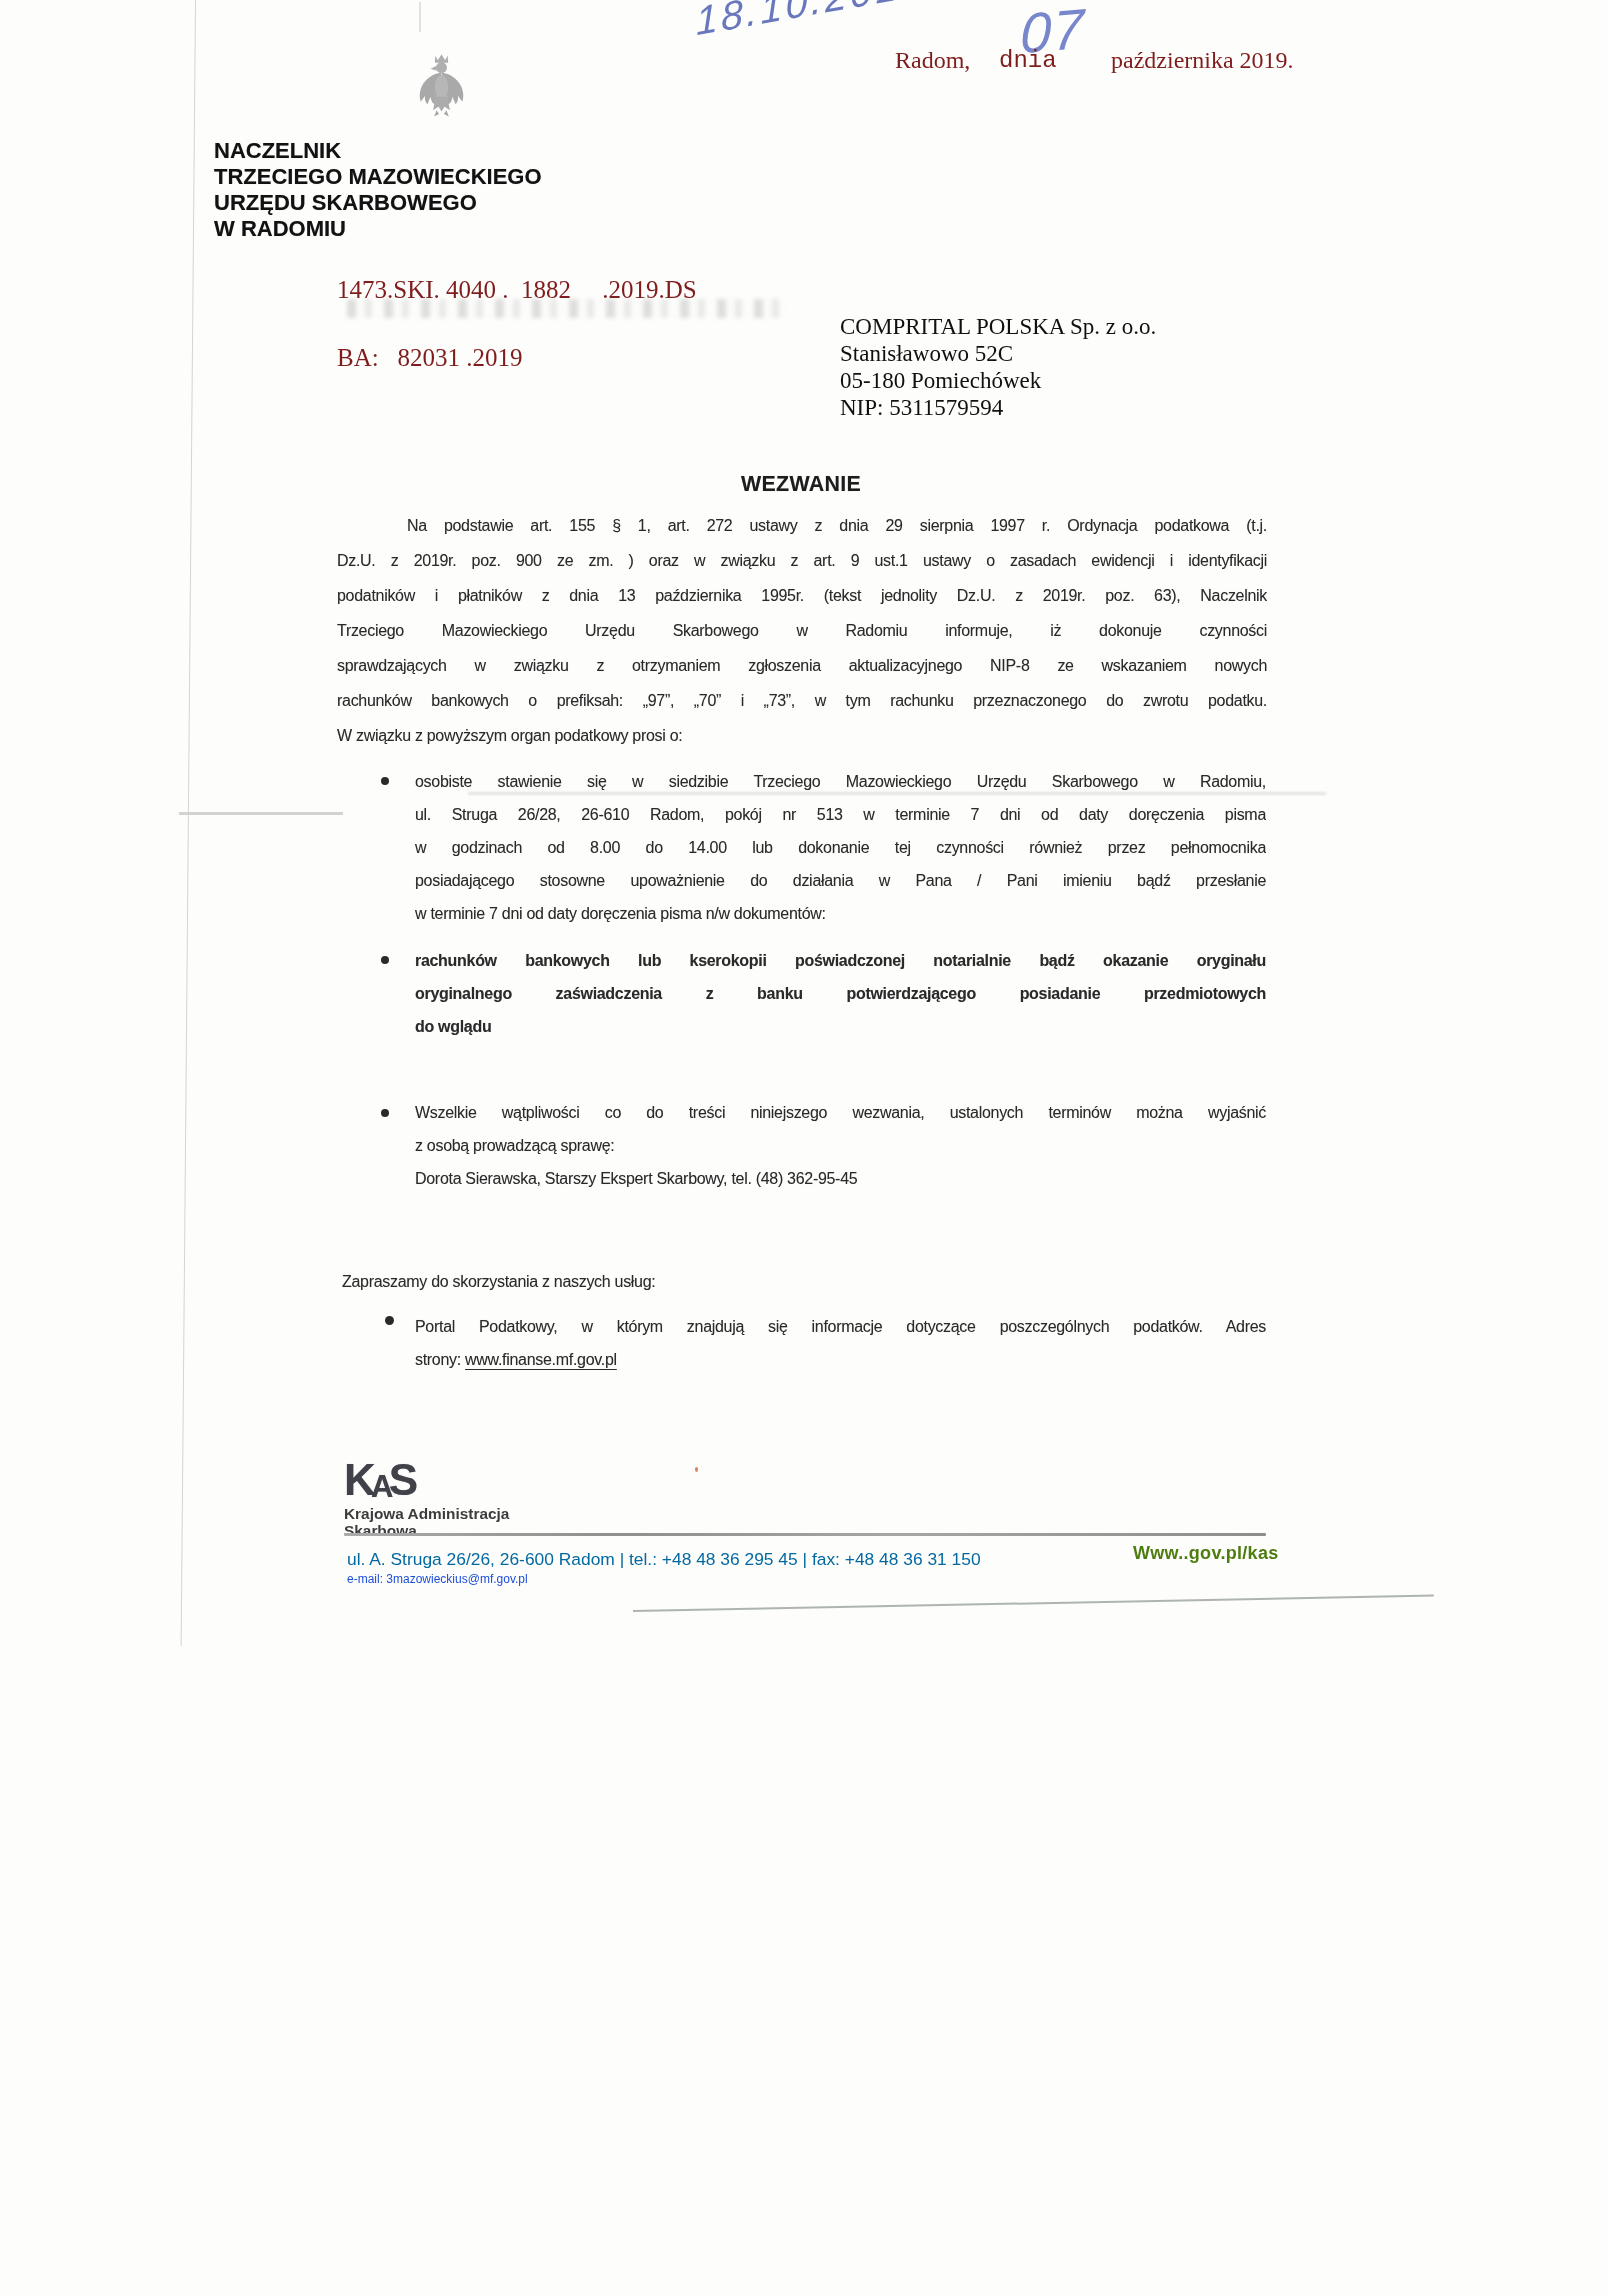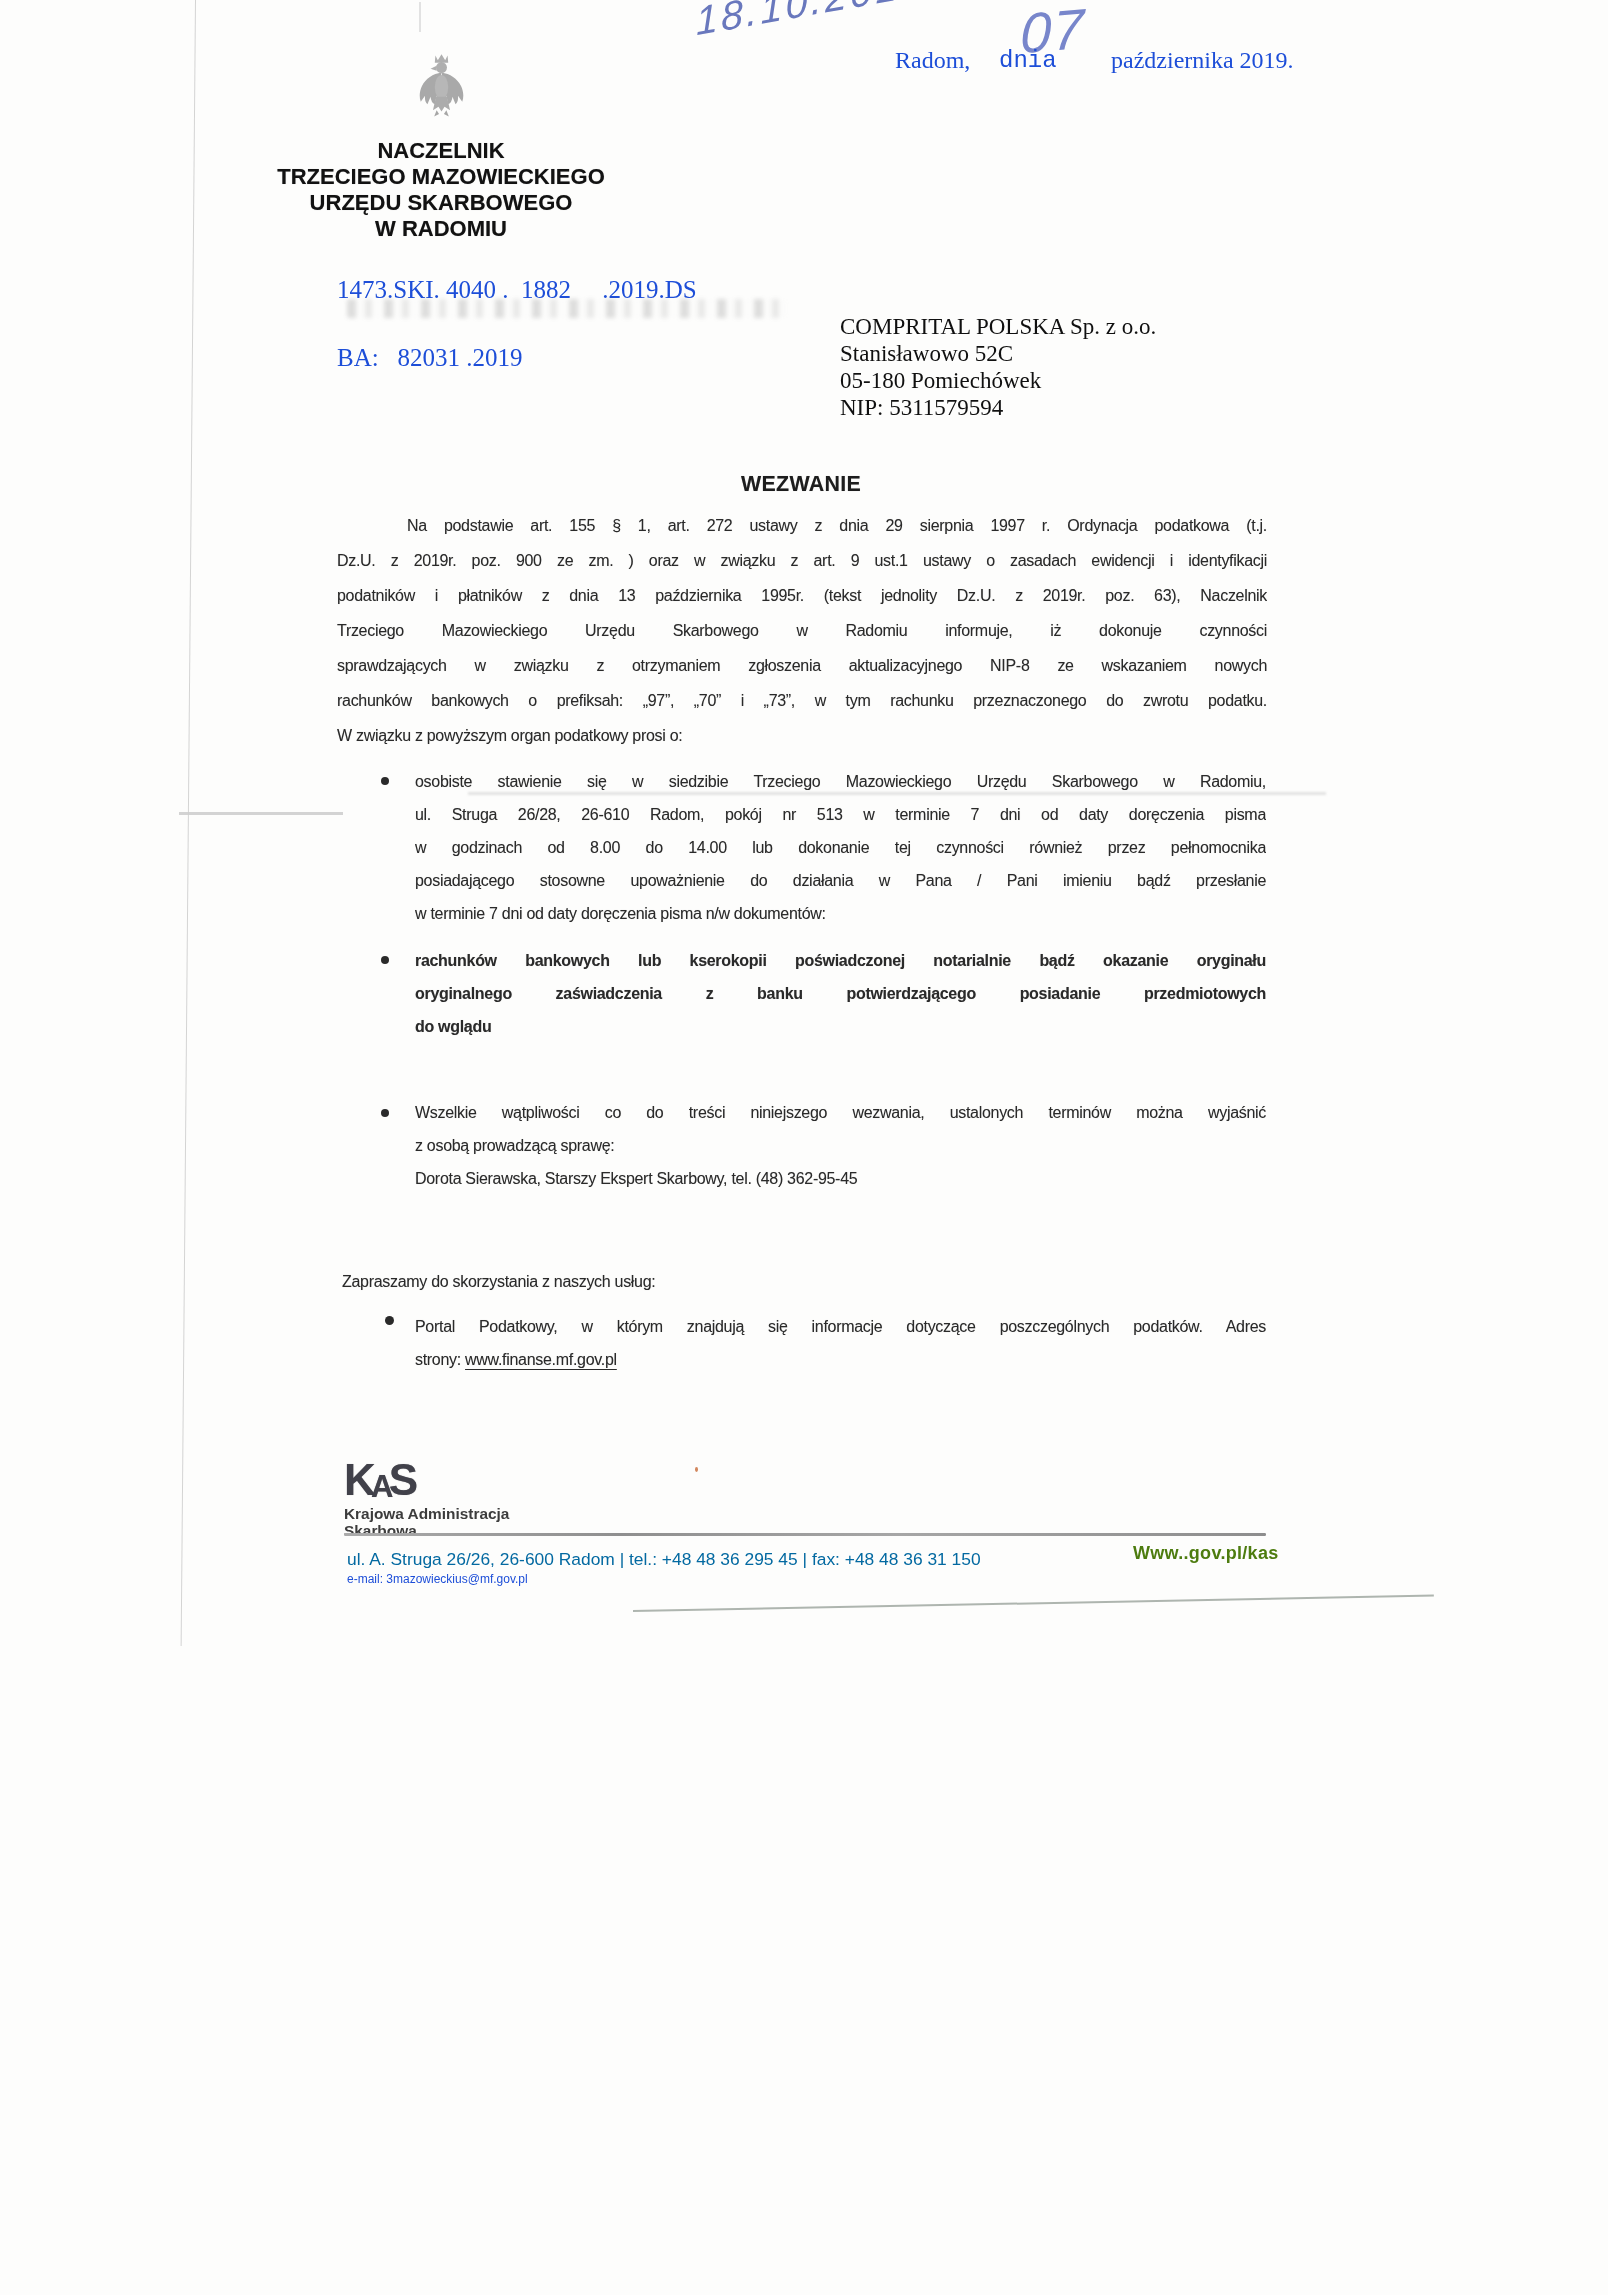--- a/index.html
+++ b/index.html
@@ -16,26 +16,26 @@
   .mid-smear{left:468px;top:792px;width:858px;height:3.3px;background:#dcdcdc;filter:blur(1.3px);opacity:.8;}
   .left-dash{left:179px;top:812px;width:164px;height:2.7px;background:#cfcfcf;filter:blur(0.7px);opacity:.9;}
   .bottom-line{left:633px;top:1610px;width:801px;height:2px;background:#9aa39b;opacity:.8;
                transform:rotate(-1.1deg);transform-origin:left center;}
   .orange-dot{left:695px;top:1467px;width:3.3px;height:4.7px;background:#c4602a;filter:blur(0.7px);opacity:.75;border-radius:50%;}
   
   .hand{font-family:"Liberation Sans",sans-serif;font-style:italic;color:#5566b5;opacity:.88;}
   .hand-date{left:695px;top:-1.3px;font-size:40px;letter-spacing:3.3px;transform:rotate(-10deg) skewX(-8deg);transform-origin:left top;}
   .hand-day{left:1021px;top:1.3px;font-size:56px;letter-spacing:1.3px;color:#6676c5;transform:rotate(-5deg) skewX(-6deg);transform-origin:left top;}
   
-  .serif{font-family:"Liberation Serif",serif;color:#1d4ed8;}
+  .serif{font-family:"Liberation Serif",serif;color:#7f1d1d;}
   .dateline{top:47px;font-size:24px;}
   .dl-city{left:895px;}
   .dl-word{left:999px;font-family:Liberation Mono, monospace;}
   .dl-rest{left:1087px;margin-left:24px;}
-  .letterhead{left:214px;top:138px;width:454px;text-align:center;font-weight:bold;
+  .letterhead{left:214px;top:138px;width:454px;text-align:left;font-weight:bold;
               font-size:22px;line-height:26px;color:#121212;text-shadow:0 0 0.7px rgba(20,20,20,.4);}
   .refline{left:337px;top:276px;font-size:25px;white-space:pre;}
   .baline{left:337px;top:344px;font-size:25px;white-space:pre;}
   .recipient{left:840px;top:313px;font-size:23px;line-height:27px;color:#101010;}
   
   .sans{font-family:"Liberation Sans",sans-serif;}
   .btxt{font-size:16px;letter-spacing:-0.3px;color:#2a2a2a;text-shadow:0 0 0.7px rgba(40,40,40,.28);}
   .title{left:337px;top:472px;width:928px;text-align:center;font-weight:bold;font-size:21.4px;
          letter-spacing:0.3px;color:#1d1d1d;text-shadow:0 0 0.7px rgba(30,30,30,.35);}
   .para1{left:337px;top:508px;width:930px;}

